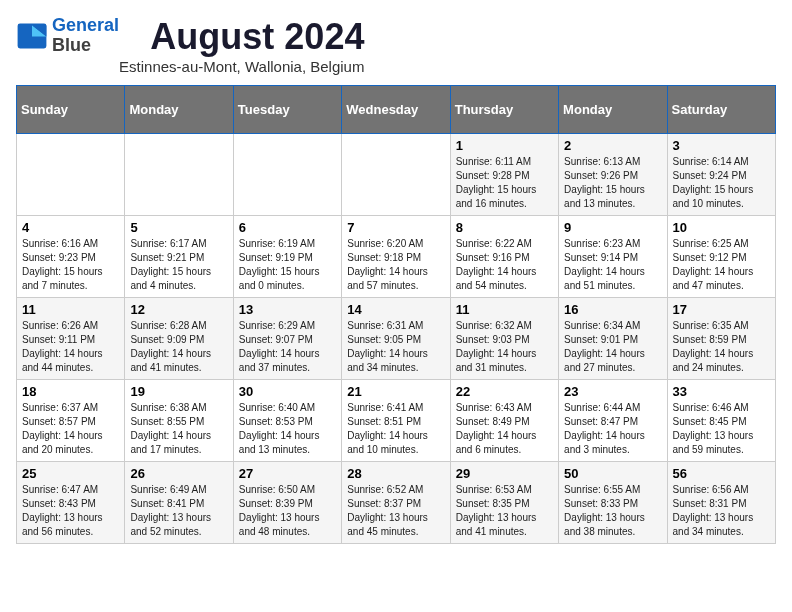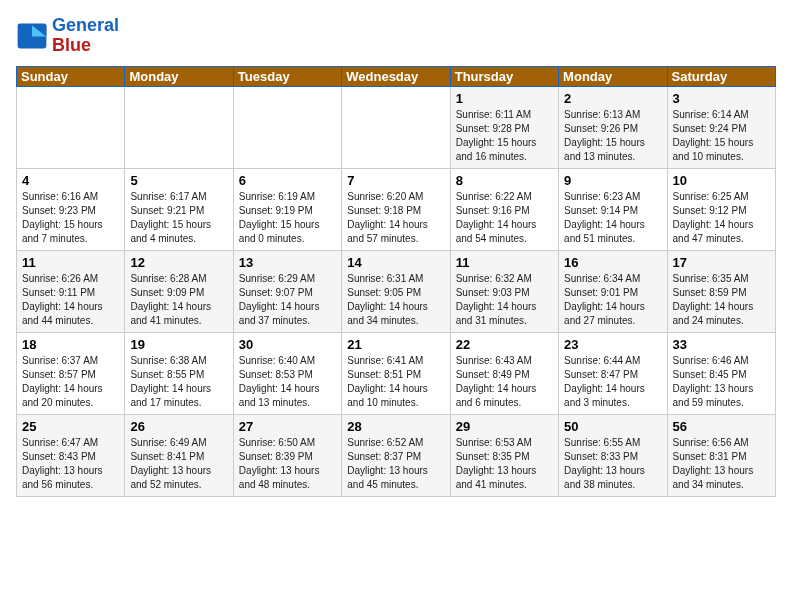--- a/index.html
+++ b/index.html
@@ -45,23 +45,23 @@
       font-size: 15px;
       color: #333;
       font-weight: normal;
     }
     table {
       width: 100%;
       border-collapse: collapse;
       font-size: 11px;
     }
     thead tr th {
-      background-color: #a16207;
+      background-color: #737373;
       color: #fff;
-      padding: 2px 4px;
+      padding: 16px 4px;
       text-align: left;
       font-size: 13px;
       font-weight: bold;
       border: 1px solid #1565c0;
     }
     tbody tr td {
       border: 1px solid #ccc;
       vertical-align: top;
       padding: 4px 5px;
       width: 108px;
@@ -95,22 +95,26 @@
 
 <div class="header">
   <div class="logo">
     <svg class="logo-icon" viewBox="0 0 40 35" xmlns="http://www.w3.org/2000/svg">
       <rect x="2" y="2" width="36" height="31" rx="3" fill="#1565c0"></rect>
       <polygon points="20,4 38,18 20,18" fill="#4fc3f7"></polygon>
       <polygon points="20,4 38,18 38,4" fill="#1565c0"></polygon>
     </svg>
     <div class="logo-text">
       <span>General</span><br>
-      <span style="color:#b91c1c">Blue</span>
+      <span style="color:#404040">Blue</span>
     </div>
+  </div>
+  <div class="title-block">
+    <div class="main-title">August 2024</div>
+    <div class="subtitle">Estinnes-au-Mont, Wallonia, Belgium</div>
   </div>
 </div>
 
 <table>
   <thead>
     <tr>
     <th>Sunday</th>
         <th>Monday</th>
         <th>Tuesday</th>
         <th>Wednesday</th>

